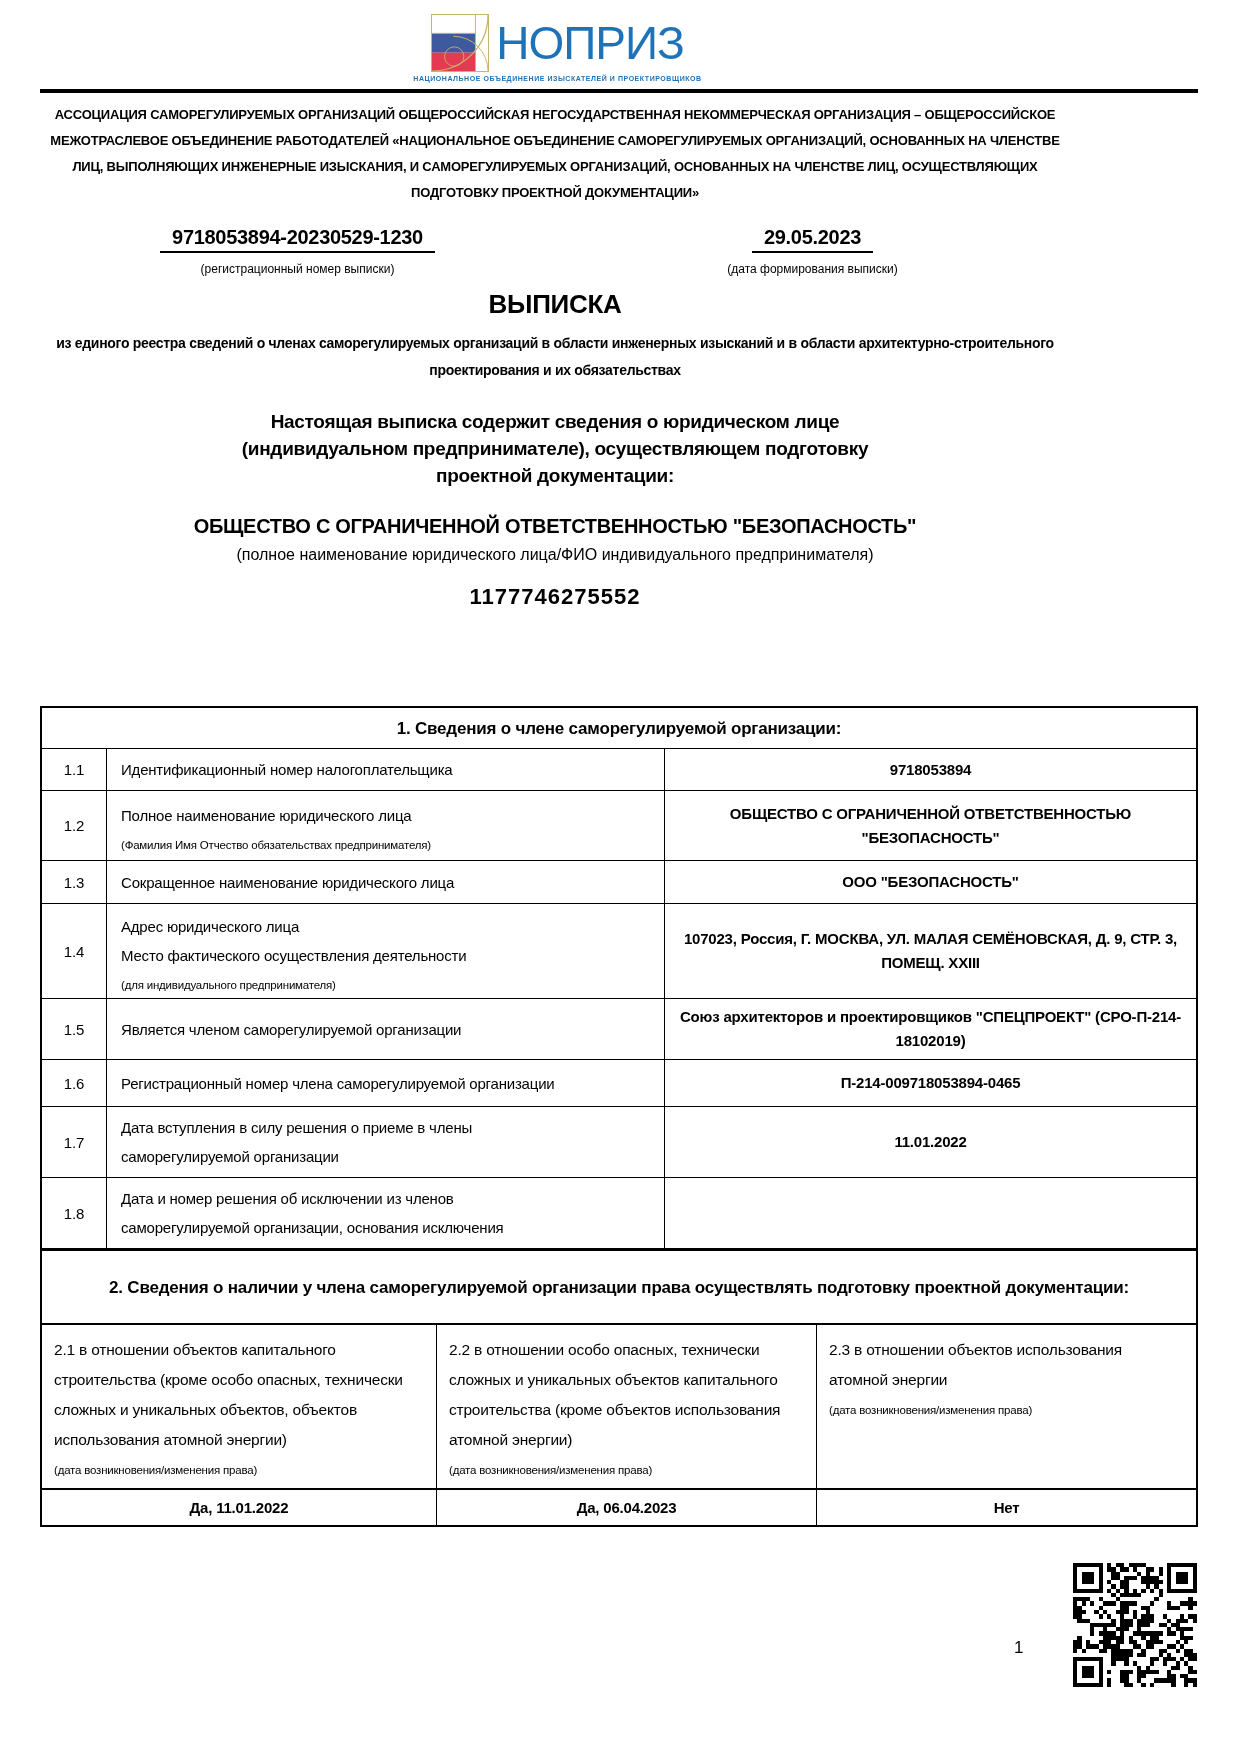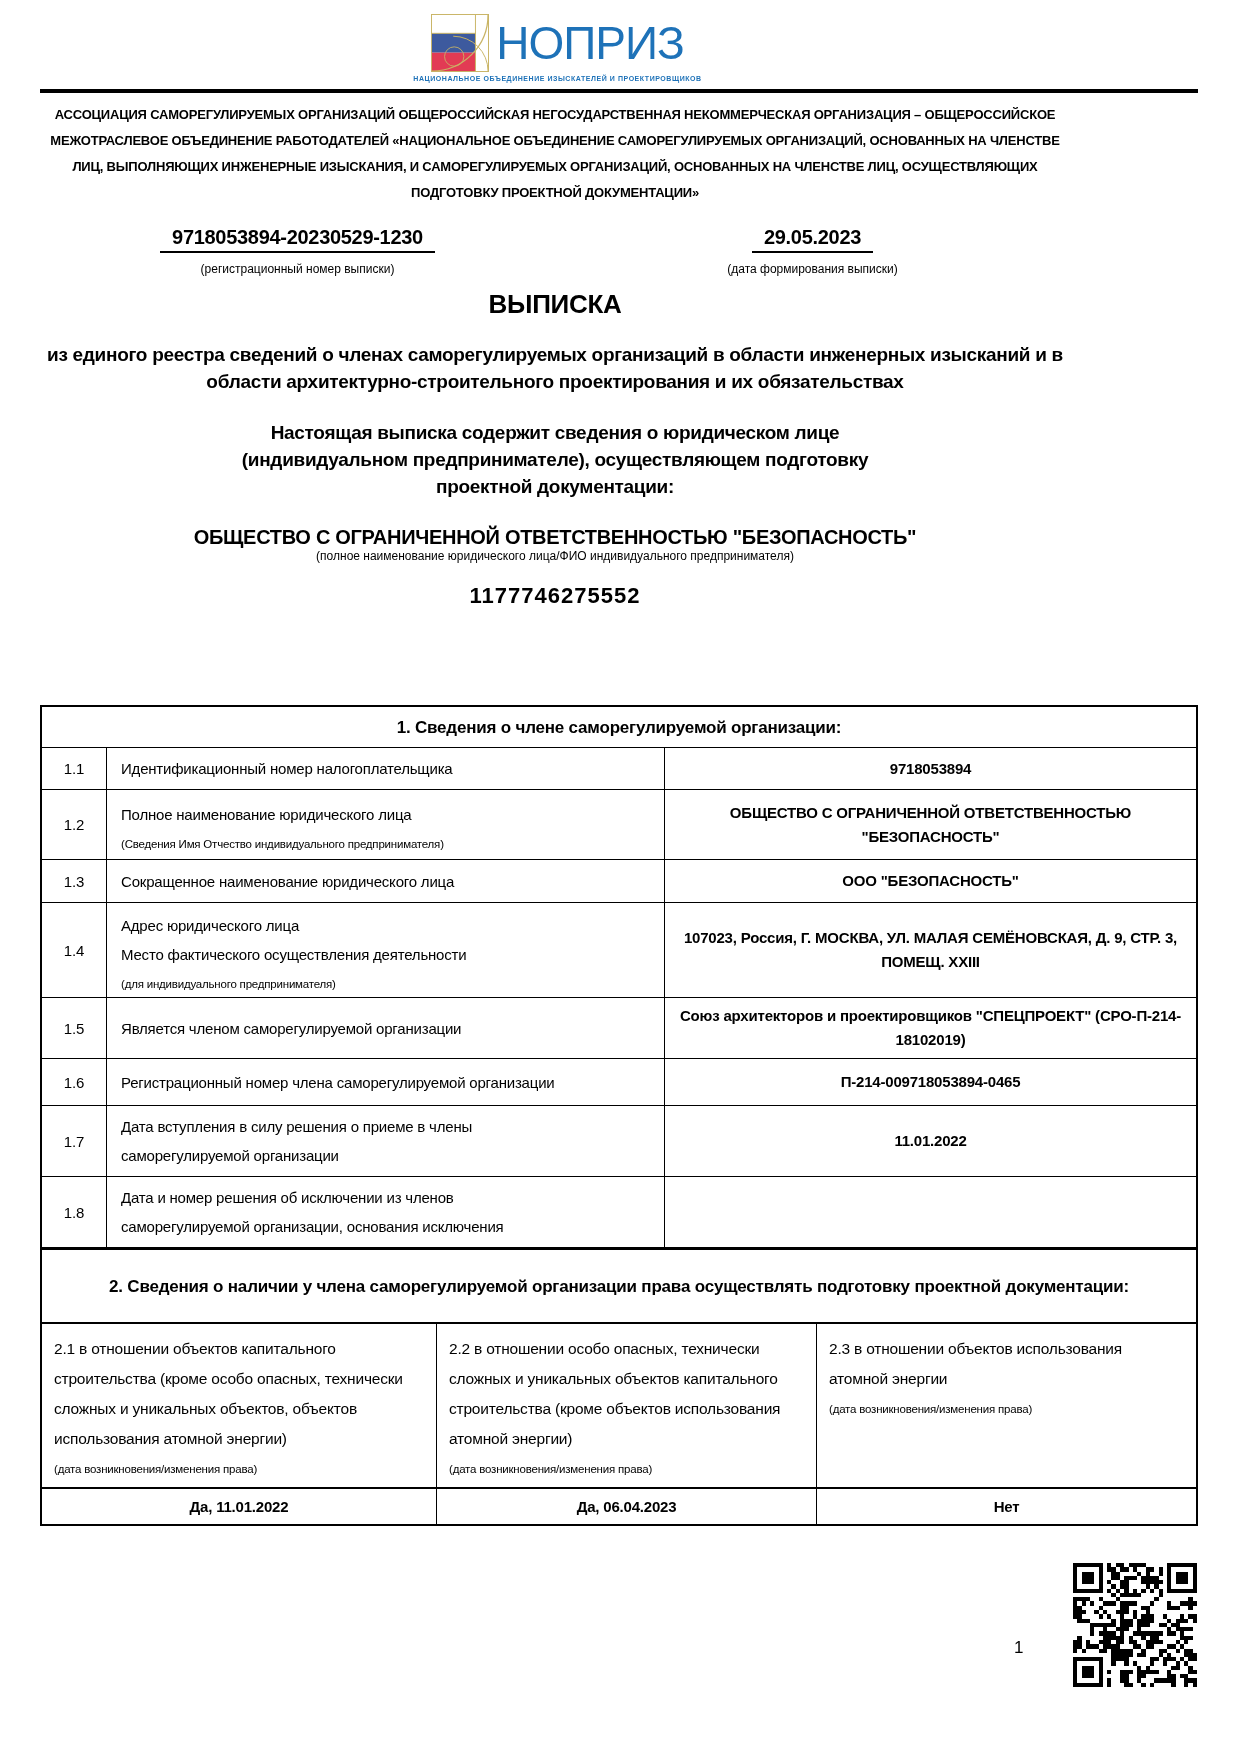--- a/index.html
+++ b/index.html
@@ -21,24 +21,24 @@
   
   .rule { margin: 7px 43px 0 40px; height: 4px; background: #000; }
   
   .text-area { margin-left: 40px; width: 1030px; text-align: center; }
   .assoc { margin-top: 9px; font-size: 13px; font-weight: bold; line-height: 26px; letter-spacing: -0.2px; }
   .reg-row { display: flex; margin-top: 20px; }
   .reg-col { width: 50%; }
   .reg-num { display: inline-block; font-size: 20px; font-weight: bold; border-bottom: 2px solid #000; padding: 0 12px 2px; letter-spacing: -0.3px; }
   .reg-cap { font-size: 12px; margin-top: 9px; }
   .doc-title { font-size: 26px; font-weight: bold; margin-top: 13px; letter-spacing: -0.3px; }
-  .doc-subtitle { font-size: 19px; font-weight: bold; line-height: 27px; margin-top: 21px; letter-spacing: -0.3px; }
+  .doc-subtitle { font-size: 14px; font-weight: bold; line-height: 27px; margin-top: 10px; letter-spacing: -0.3px; }
   .intro { font-size: 19px; font-weight: bold; line-height: 27px; margin: 24px auto 0; max-width: 660px; letter-spacing: -0.3px; }
   .org-name { font-size: 20px; font-weight: bold; margin-top: 26px; letter-spacing: -0.3px; }
-  .cap { font-size: 12px; margin-top: 0; }
+  .cap { font-size: 16px; margin-top: 8px; }
   .ogrn { font-size: 22px; font-weight: bold; margin-top: 20px; letter-spacing: 1px; }
   
   .tbl { margin: 96px 43px 0 40px; border: 2px solid #000; font-size: 15px; letter-spacing: -0.2px; }
   .tbl-head {
     min-height: 40px; display: flex; align-items: center; justify-content: center;
     font-size: 17px; font-weight: bold; text-align: center; padding: 4px 20px; line-height: 25px;
   }
   .trow { display: flex; border-top: 1px solid #000; }
   .c { display: flex; flex-direction: column; justify-content: center; padding: 6px 10px; }
   .c-num { width: 65px; border-right: 1px solid #000; align-items: center; flex: 0 0 auto; }
@@ -123,21 +123,21 @@
         <div class="lblmain">Идентификационный номер налогоплательщика</div>
 
       </div>
       <div class="c c-val">9718053894</div>
     </div>
 
     <div class="trow r2">
       <div class="c c-num">1.2</div>
       <div class="c c-lbl">
         <div class="lblmain">Полное наименование юридического лица</div>
-        <div class="sublabel">(Сведения Имя Отчество индивидуального предпринимателя)</div>
+        <div class="sublabel">(Фамилия Имя Отчество обязательствах предпринимателя)</div>
       </div>
       <div class="c c-val">ОБЩЕСТВО С ОГРАНИЧЕННОЙ ОТВЕТСТВЕННОСТЬЮ "БЕЗОПАСНОСТЬ"</div>
     </div>
 
     <div class="trow r3">
       <div class="c c-num">1.3</div>
       <div class="c c-lbl">
         <div class="lblmain">Сокращенное наименование юридического лица</div>
 
       </div>

